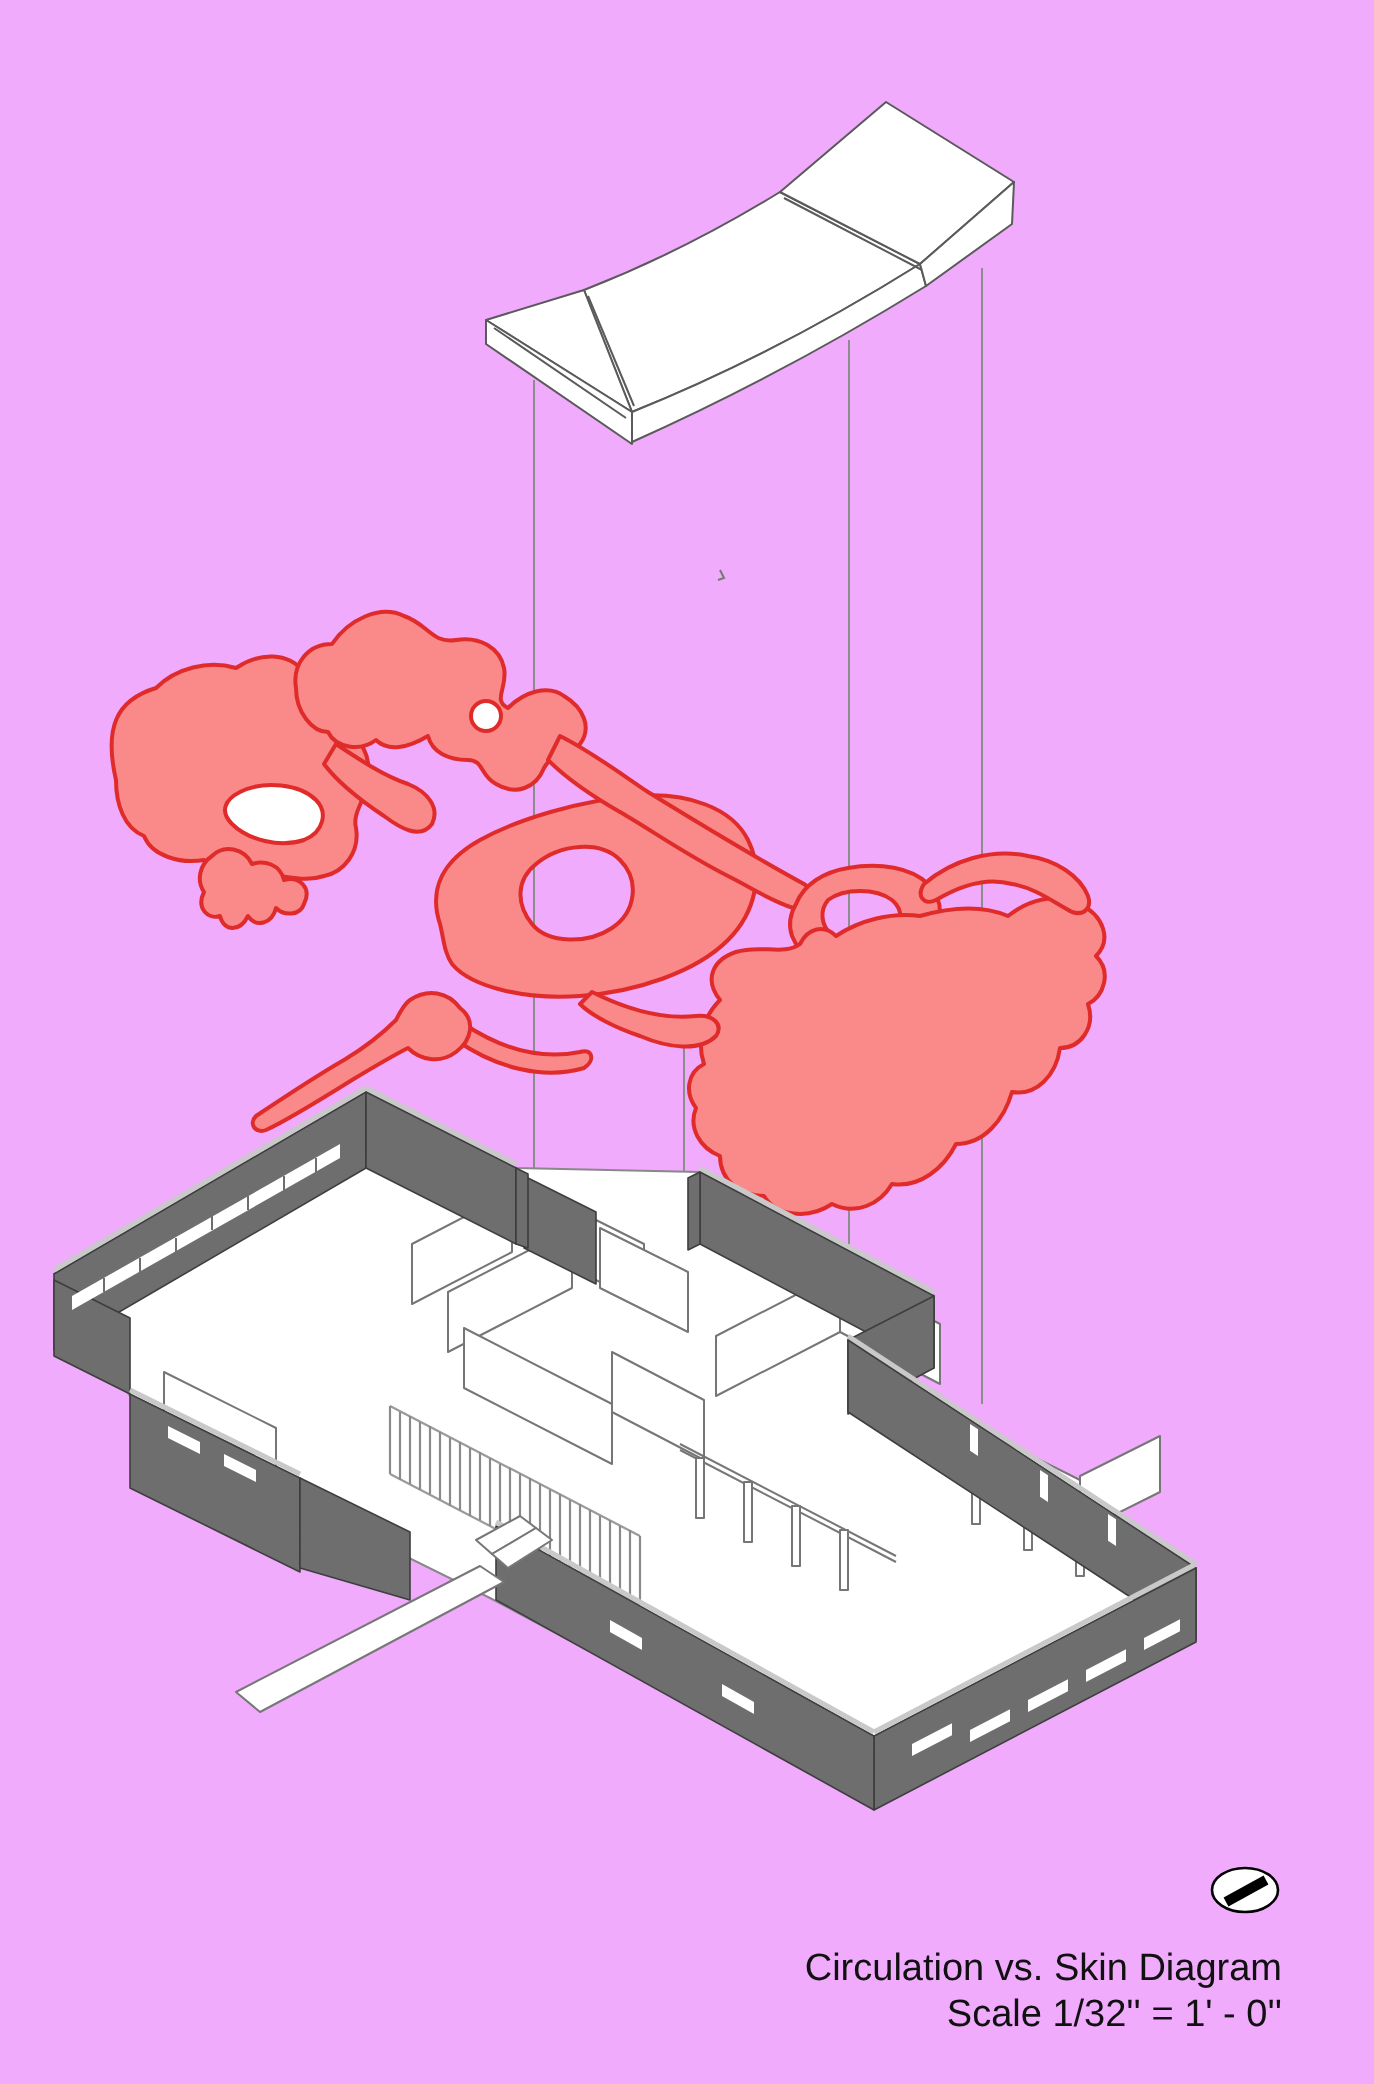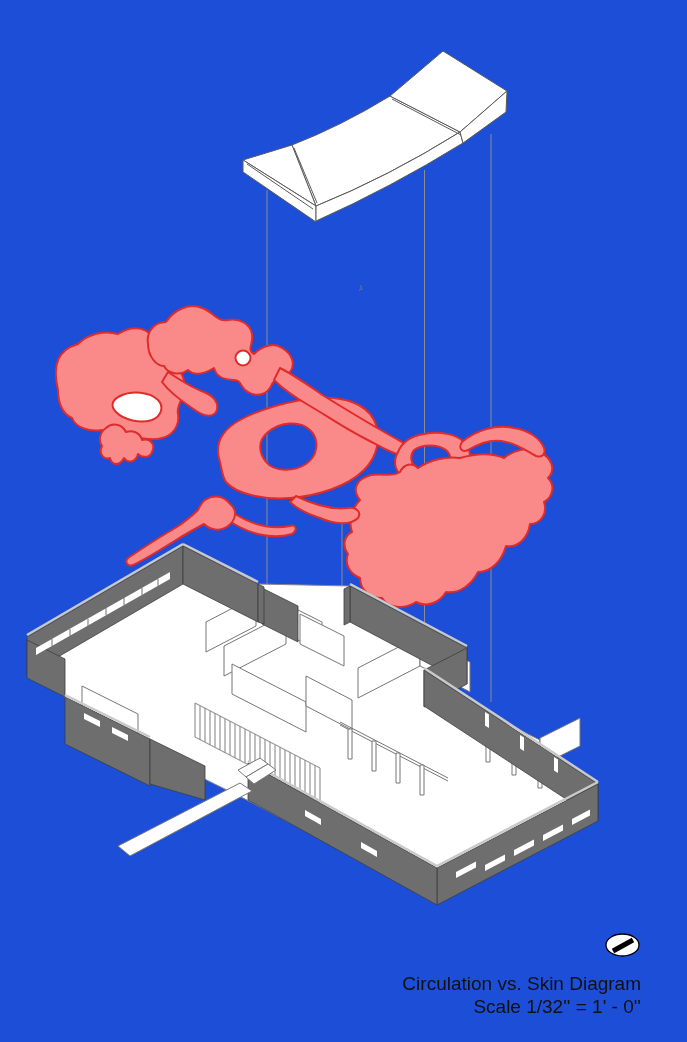--- a/index.html
+++ b/index.html
@@ -1,16 +1,16 @@
 <!DOCTYPE html>
 <html><head>
 <meta charset="utf-8">
 <style>
   html,body{margin:0;padding:0;background:#ffffff;}
-  .page{position:relative;width:687px;height:1042px;background:#1d4ed8;overflow:hidden;
+  .page{position:relative;width:687px;height:1042px;background:#f0abfc;overflow:hidden;
         font-family:"Liberation Sans", sans-serif;}
   svg{position:absolute;left:0;top:0;}
   text.caption{font-family:"Liberation Sans", sans-serif;font-size:19px;fill:#111;}
 </style>
 </head>
 <body>
 
 <div class="page">
 <svg width="687" height="1042" viewBox="0 0 687 1042">
 

